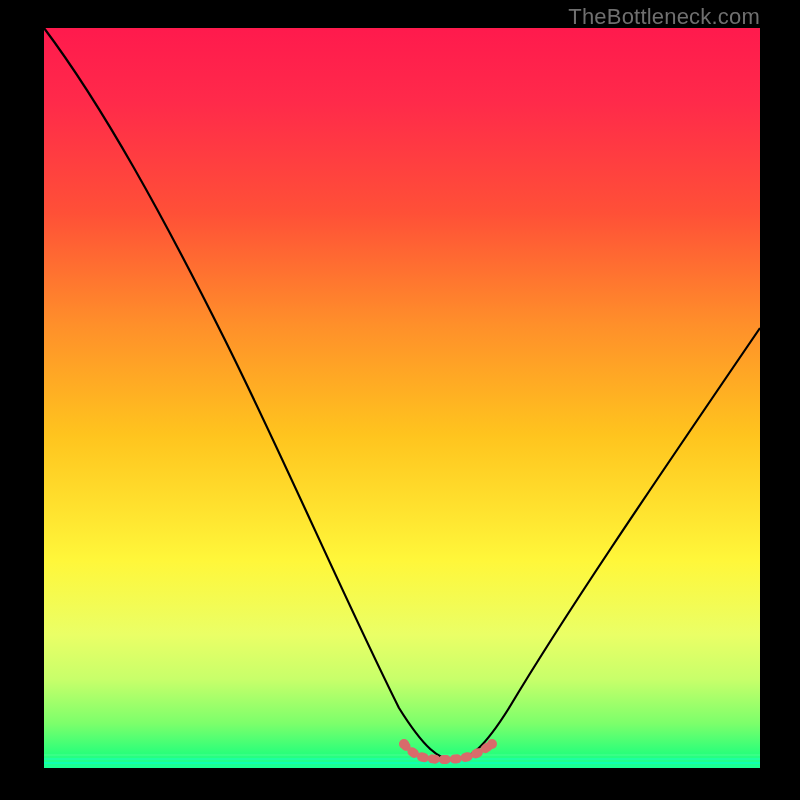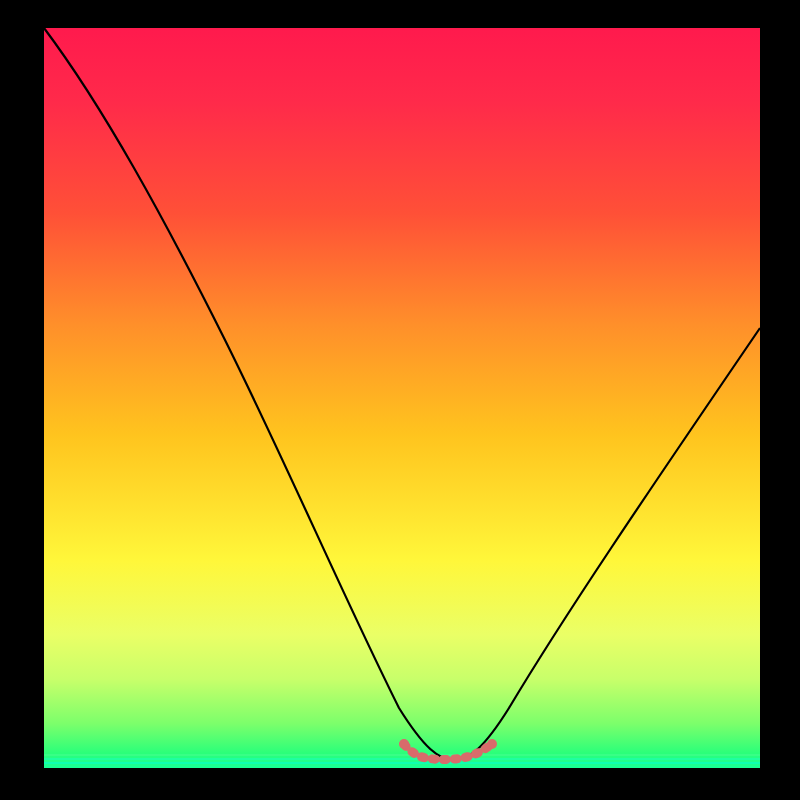--- a/index.html
+++ b/index.html
@@ -63,20 +63,21 @@
     left: 0;
     right: 0;
     height: 2px;
   }
 </style>
 </head>
 <body>
 
 <div class="frame">
 
+  <div class="watermark">TheBottleneck.com</div>
 
   <div class="plot-area">
 
     <div class="band" style="bottom:12px; background:#38ff86;"></div>
     <div class="band" style="bottom:8px; background:#1fffa0;"></div>
     <div class="band" style="bottom:4px; background:#10ffb0;"></div>
 
     <svg class="curve" viewBox="0 0 716 740" preserveAspectRatio="none">
 
       <path d="M 0 0

